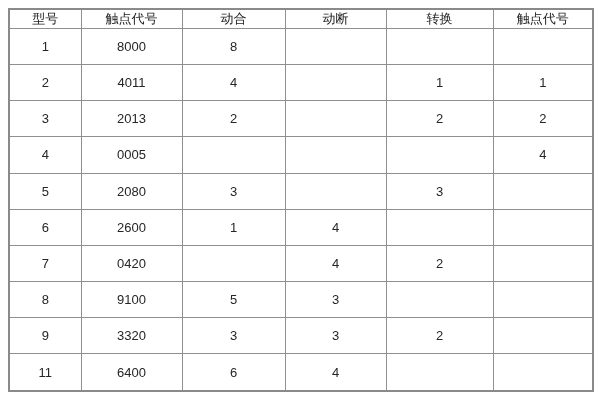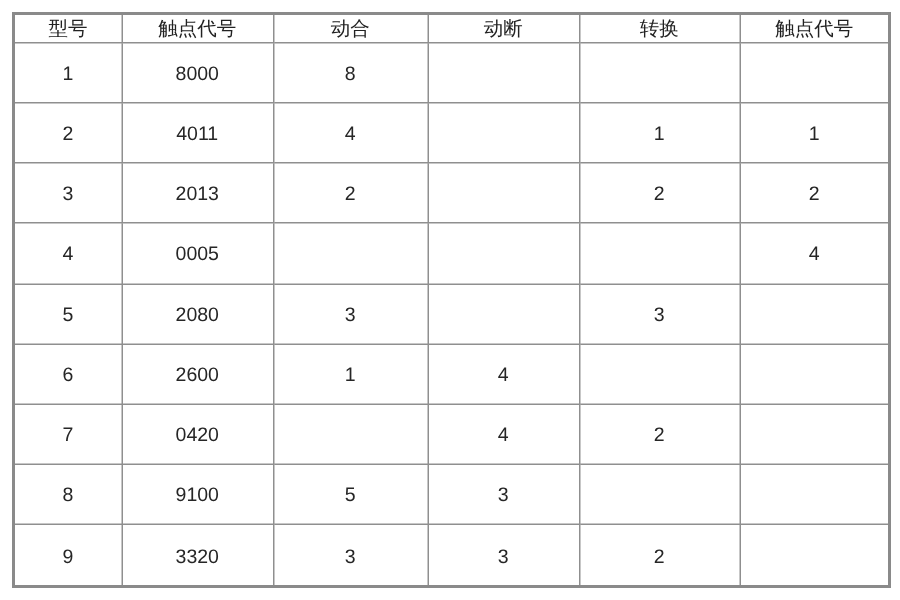--- a/index.html
+++ b/index.html
@@ -137,15 +137,23 @@
           <td></td>
         </tr>
         <tr>
           <td>9</td>
           <td>3320</td>
           <td>3</td>
           <td>3</td>
           <td>2</td>
           <td></td>
         </tr>
+        <tr>
+          <td>11</td>
+          <td>6400</td>
+          <td>6</td>
+          <td>4</td>
+          <td></td>
+          <td></td>
+        </tr>
       </tbody>
   </table>
 </div>
 
 </body></html>

